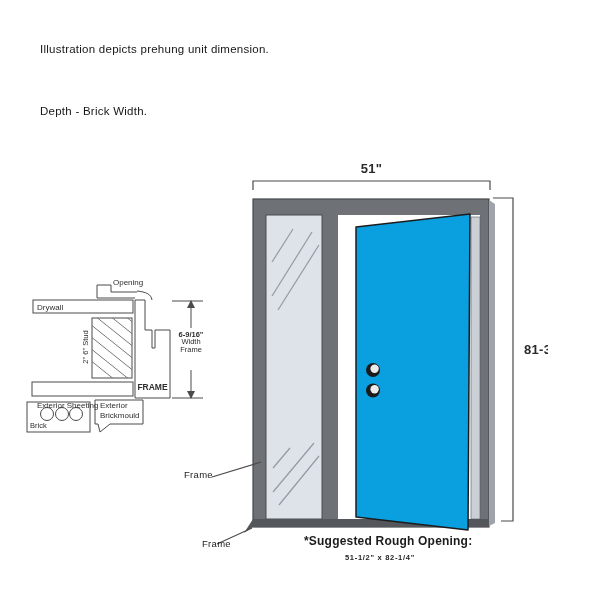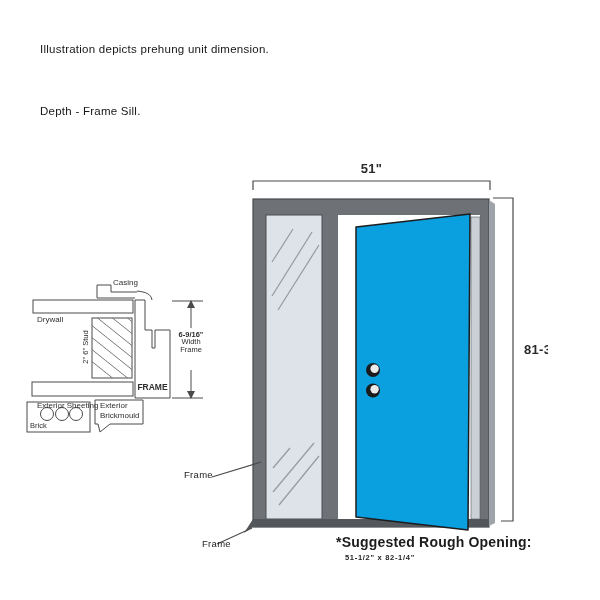--- a/index.html
+++ b/index.html
@@ -16,21 +16,21 @@
   .center{text-align:center;}
   svg{position:absolute;left:0;top:0;}
   .rot{transform:translate(-50%,-50%) rotate(-90deg);transform-origin:center center;}
 </style>
 </head>
 <body>
 
 <div id="canvas">
 
   <div class="lbl intro" style="left:40px;top:44px">Illustration depicts prehung unit dimension.</div>
-  <div class="lbl intro" style="left:40px;top:106px">Depth - Frame Sill.</div>
+  <div class="lbl intro" style="left:40px;top:106px">Depth - Brick Width.</div>
 
   <svg width="600" height="600" viewBox="0 0 600 600">
     <defs>
       <clipPath id="studClip">
           <rect x="92" y="318" width="40" height="60"></rect>
         </clipPath>
     </defs>
 
     <g stroke="#4a4a4a" stroke-width="1" fill="none">
 
@@ -99,32 +99,32 @@
 
       <g stroke="#4a4a4a" stroke-width="1.2" fill="none">
         <polyline points="253,190 253,181 490,181 490,190"></polyline>
         <polyline points="493,198 513,198 513,521 501,521"></polyline>
         <line x1="212" y1="477" x2="261" y2="462"></line>
         <line x1="217" y1="544" x2="252" y2="528"></line>
       </g>
     </g>
   </svg>
 
-  <div class="lbl xs" style="left:113px;top:279px">Casing</div>
-  <div class="lbl xs" style="left:37px;top:316px">Drywall</div>
+  <div class="lbl xs" style="left:113px;top:279px">Opening</div>
+  <div class="lbl xs" style="left:37px;top:304px">Drywall</div>
   <div class="lbl xs-sm rot" style="left:86px;top:347px">2" 6" Stud</div>
   <div class="lbl xs center" style="left:136px;top:383px;width:33px;font-weight:bold;font-size:8.5px">FRAME</div>
   <div class="lbl xs" style="left:37px;top:402px">Exterior Sheeting</div>
   <div class="lbl xs-sm" style="left:30px;top:422px">Brick</div>
   <div class="lbl xs" style="left:100px;top:402px">Exterior</div>
   <div class="lbl xs" style="left:100px;top:412px">Brickmould</div>
   <div class="lbl xs-sm center" style="left:171px;top:331px;width:40px;font-weight:bold">6-9/16"</div>
   <div class="lbl xs-sm center" style="left:171px;top:346px;width:40px">Frame</div>
   <div class="lbl xs-sm center" style="left:171px;top:338px;width:40px">Width</div>
 
   <div class="lbl dim center" style="left:253px;top:162px;width:237px">51"</div>
   <div class="lbl dim" style="left:524px;top:343px">81-3/4"</div>
   <div class="lbl callout" style="left:184px;top:470px">Frame</div>
   <div class="lbl callout" style="left:202px;top:539px">Frame</div>
-  <div class="lbl" style="left:336px;top:535px;font-size:14px;font-weight:bold;letter-spacing:.2px;color:#1c1c1c">*Suggested Rough Opening:</div>
+  <div class="lbl" style="left:304px;top:535px;font-size:12px;font-weight:bold;letter-spacing:.2px;color:#1c1c1c">*Suggested Rough Opening:</div>
   <div class="lbl" style="left:345px;top:554px;font-size:7.5px;font-weight:bold;letter-spacing:.7px;color:#1c1c1c">51-1/2" x 82-1/4"</div>
 
 </div>
 
 </body></html>

